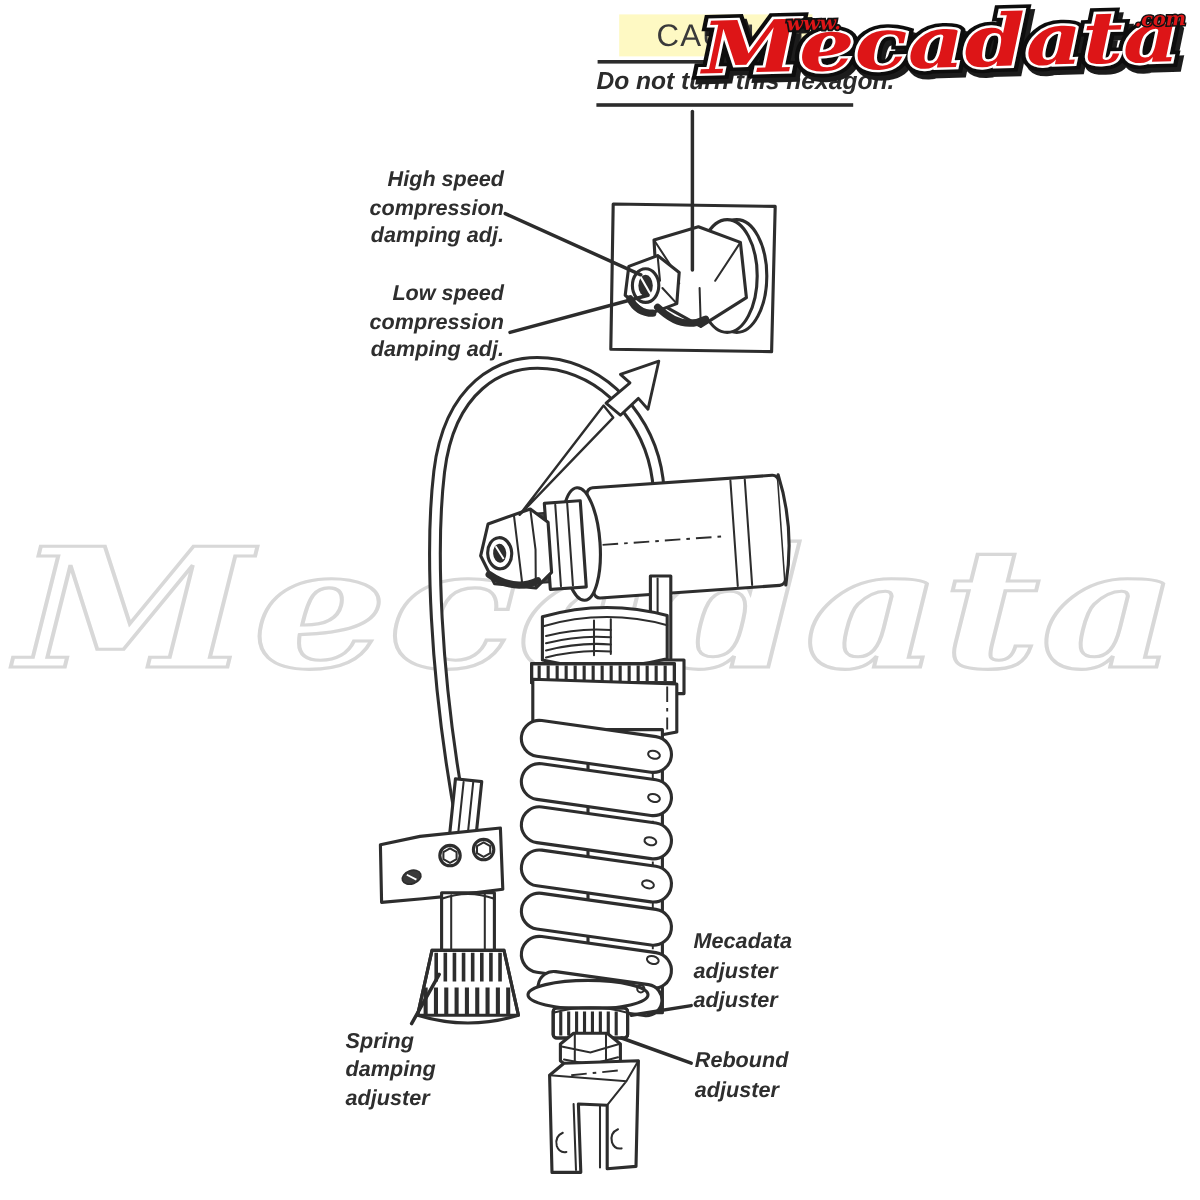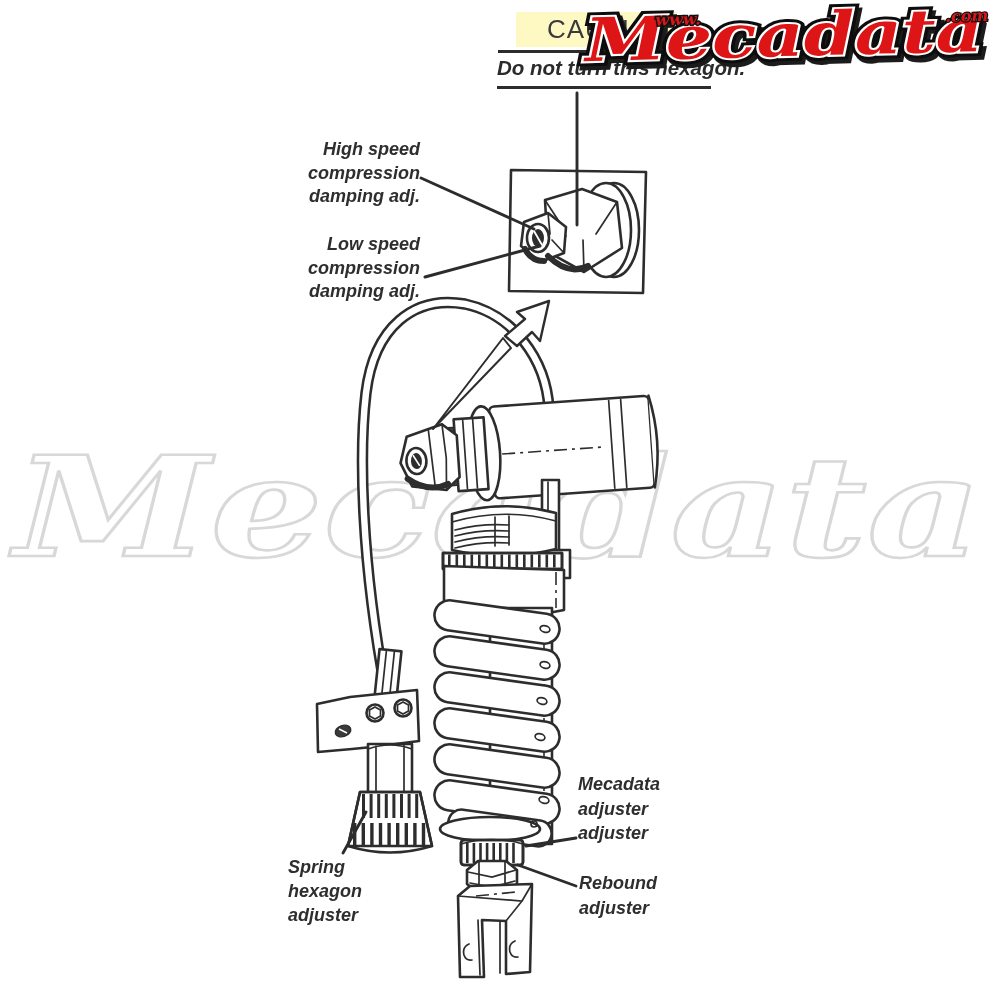--- a/index.html
+++ b/index.html
@@ -240,21 +240,21 @@
     <div>Mecadata</div>
     <div>adjuster</div>
     <div>adjuster</div>
   </div>
   <div class="lbl lbl-length toplayer">
     <div>Rebound</div>
     <div>adjuster</div>
   </div>
   <div class="lbl lbl-preload toplayer">
     <div>Spring</div>
-    <div>hexagon</div>
+    <div>damping</div>
     <div>adjuster</div>
   </div>
 
 
   <svg class="mecadata-svg" width="422" height="80">
     <g transform="rotate(-1.5 210 40)" class="meca-main">
       <text class="meca-shadow" x="10" y="60" textLength="398" lengthAdjust="spacingAndGlyphs">Mecadata</text>
       <text class="meca-outline" x="7" y="56" textLength="398" lengthAdjust="spacingAndGlyphs">Mecadata</text>
       <text class="meca-white" x="7" y="56" textLength="398" lengthAdjust="spacingAndGlyphs">Mecadata</text>
       <text class="meca-red" x="7" y="56" textLength="398" lengthAdjust="spacingAndGlyphs">Mecadata</text>

